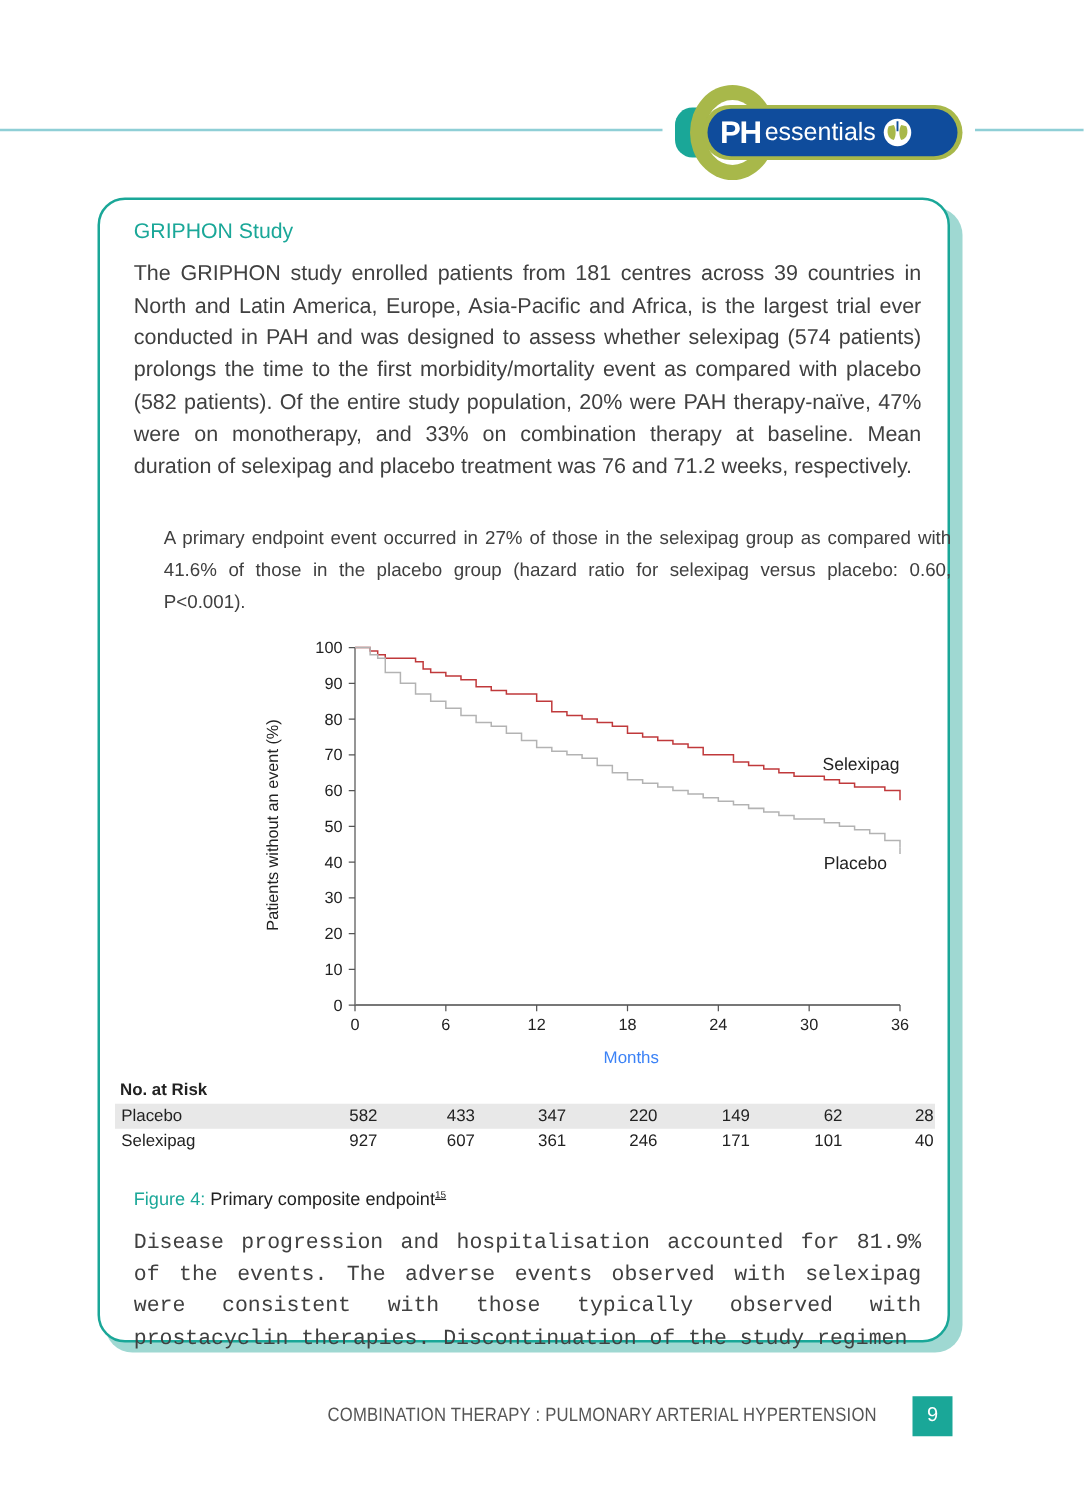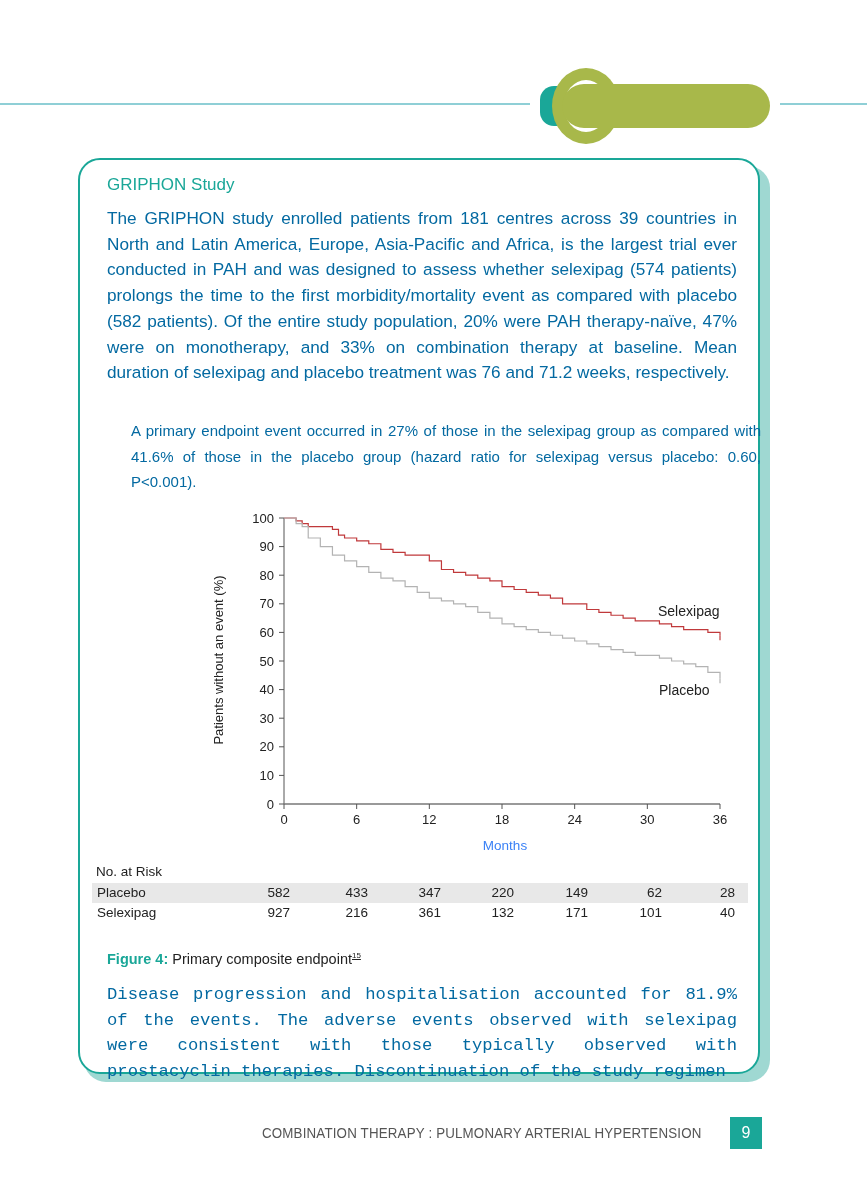--- a/index.html
+++ b/index.html
@@ -16,57 +16,67 @@
   .logo .pill-inner { position: absolute; left: 26px; top: 19px; width: 200px; height: 38px; border-radius: 19px; background: #0f4c9c; display: flex; align-items: center; padding-left: 10px; box-sizing: border-box; }
   .logo .ph { font-weight: bold; font-size: 25px; color: #ffffff; letter-spacing: -1px; }
   .logo .ess { font-size: 20px; color: #ffffff; margin-left: 3px; }
   .logo .lung { margin-left: 4px; width: 26px; height: 26px; }
 
   
   .card-shadow { position: absolute; left: 84px; top: 166px; width: 686px; height: 916px; border-radius: 22px; background: #9fd8d2; }
   .card { position: absolute; left: 78px; top: 158px; width: 682px; height: 916px; border: 2.5px solid #1aa798; border-radius: 22px; background: #ffffff; box-sizing: border-box; }
 
   .section-title { position: absolute; left: 107px; top: 175px; font-size: 17px; font-weight: normal; color: #1aa798; }
-  .para { position: absolute; left: 107px; width: 630px; font-size: 17.2px; line-height: 25.7px; text-align: justify; color: #0369a1; }
+  .para { position: absolute; left: 107px; width: 630px; font-size: 17.2px; line-height: 25.7px; text-align: justify; color: #404040; }
   .p1 { top: 206px; }
   .p2 { top: 418px; font-weight: normal; font-size: 15px; line-height: 25.5px; margin-left: 24px; }
   .p3 { top: 982px; font-family: Liberation Mono, monospace; }
 
   
   .chart { position: absolute; left: 210px; top: 505px; width: 540px; height: 360px; }
   .ylabel { position: absolute; left: 218px; top: 660px; transform: translate(-50%, -50%) rotate(-90deg); transform-origin: center; white-space: nowrap; font-size: 13px; color: #222; }
   .xlabel { position: absolute; left: 505px; top: 838px; font-size: 13.5px; color: #3b82f6; transform: translateX(-50%); }
 
   
-  .risk-title { position: absolute; left: 96px; top: 864px; font-size: 13.5px; font-weight: normal; color: #222; }
+  .risk-title { position: absolute; left: 96px; top: 864px; font-size: 13.5px; font-weight: bold; color: #222; }
   .risk-row { position: absolute; left: 92px; width: 656px; height: 20px; font-size: 13.5px; color: #222; }
   .risk-row.shaded { background: #e8e8e8; }
   .risk-row .name { position: absolute; left: 5px; top: 2px; }
-  .risk-row .val { position: absolute; top: 2px; transform: translateX(-100%); }
+  .risk-row .val { position: absolute; top: 2px; transform: translateX(-100%); margin-left: 12px; }
   .r1 { top: 883px; }
   .r2 { top: 903px; }
 
   .caption { position: absolute; left: 107px; top: 951px; font-size: 14.5px; color: #222; }
-  .caption .fig { color: #1aa798; font-weight: bold; }
+  .caption .fig { color: #1aa798; font-weight: normal; }
   .caption sup { font-size: 8px; text-decoration: underline; }
 
   
   .footer-text { position: absolute; left: 262px; top: 1124px; font-size: 15.5px; color: #555; letter-spacing: 0.2px; transform: scaleX(0.86); transform-origin: left; white-space: nowrap; }
   .page-num { position: absolute; left: 730px; top: 1117px; width: 32px; height: 32px; background: #1aa798; color: #ffffff; font-size: 16px; display: flex; align-items: center; justify-content: center; }
 </style>
 </head>
 <body>
 
 <div class="hdr-line-left"></div>
 <div class="hdr-line-right"></div>
 <div class="logo">
   <div class="teal-tab"></div>
   <div class="ring"></div>
   <div class="ring-inner"></div>
   <div class="pill"></div>
+  <div class="pill-inner">
+    <span class="ph">PH</span>
+    <span class="ess">essentials</span>
+    <svg class="lung" viewBox="0 0 26 26">
+      <ellipse cx="13" cy="13" rx="11" ry="11" fill="#ffffff"></ellipse>
+      <path d="M6 8 C4 12, 5 18, 10 19 C12 16, 12 10, 10 7 Z" fill="#a8b84a"></path>
+      <path d="M20 8 C22 12, 21 18, 16 19 C14 16, 14 10, 16 7 Z" fill="#a8b84a"></path>
+      <path d="M13 4 L13 12" stroke="#0f4c9c" stroke-width="1.5"></path>
+    </svg>
+  </div>
 </div>
 
 <div class="card-shadow"></div>
 <div class="card"></div>
 
 <div class="section-title">GRIPHON Study</div>
 <div class="para p1">The GRIPHON study enrolled patients from 181 centres across 39 countries in North and Latin America, Europe, Asia-Pacific and Africa, is the largest trial ever conducted in PAH and was designed to assess whether selexipag (574 patients) prolongs the time to the first morbidity/mortality event as compared with placebo (582 patients). Of the entire study population, 20% were PAH therapy-naïve, 47% were on monotherapy, and 33% on combination therapy at baseline. Mean duration of selexipag and placebo treatment was 76 and 71.2 weeks, respectively.</div>
 <div class="para p2">A primary endpoint event occurred in 27% of those in the selexipag group as compared with 41.6% of those in the placebo group (hazard ratio for selexipag versus placebo: 0.60, P&lt;0.001).</div>
 
 <svg class="chart" width="540" height="360" viewBox="0 0 540 360" id="chart-svg">
@@ -125,23 +135,23 @@
   <span class="val" style="left:276px">433</span>
   <span class="val" style="left:349px">347</span>
   <span class="val" style="left:422px">220</span>
   <span class="val" style="left:496px">149</span>
   <span class="val" style="left:570px">62</span>
   <span class="val" style="left:643px">28</span>
 </div>
 <div class="risk-row r2">
   <span class="name">Selexipag</span>
   <span class="val" style="left:198px">927</span>
-  <span class="val" style="left:276px">216</span>
+  <span class="val" style="left:276px">607</span>
   <span class="val" style="left:349px">361</span>
-  <span class="val" style="left:422px">132</span>
+  <span class="val" style="left:422px">246</span>
   <span class="val" style="left:496px">171</span>
   <span class="val" style="left:570px">101</span>
   <span class="val" style="left:643px">40</span>
 </div>
 
 <div class="caption">
   <span class="fig">Figure 4:</span><span> Primary composite endpoint</span><sup>15</sup>
 </div>
 
 <div class="para p3">Disease progression and hospitalisation accounted for 81.9% of the events. The adverse events observed with selexipag were consistent with those typically observed with prostacyclin therapies. Discontinuation of the study regimen</div>

